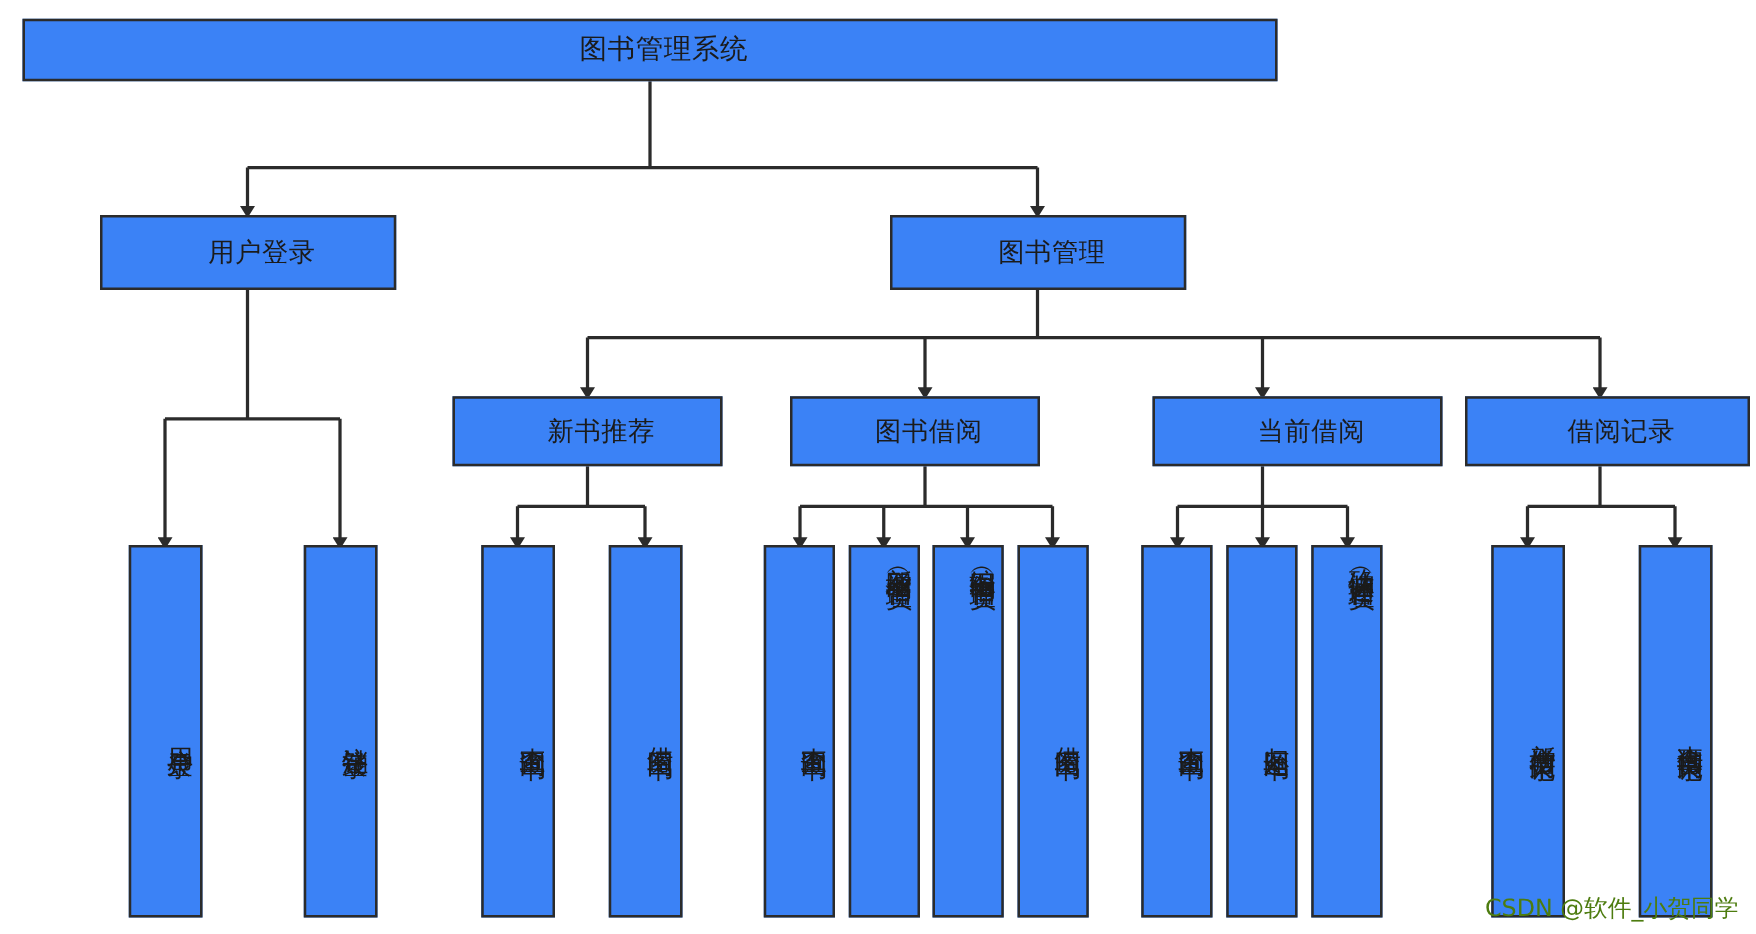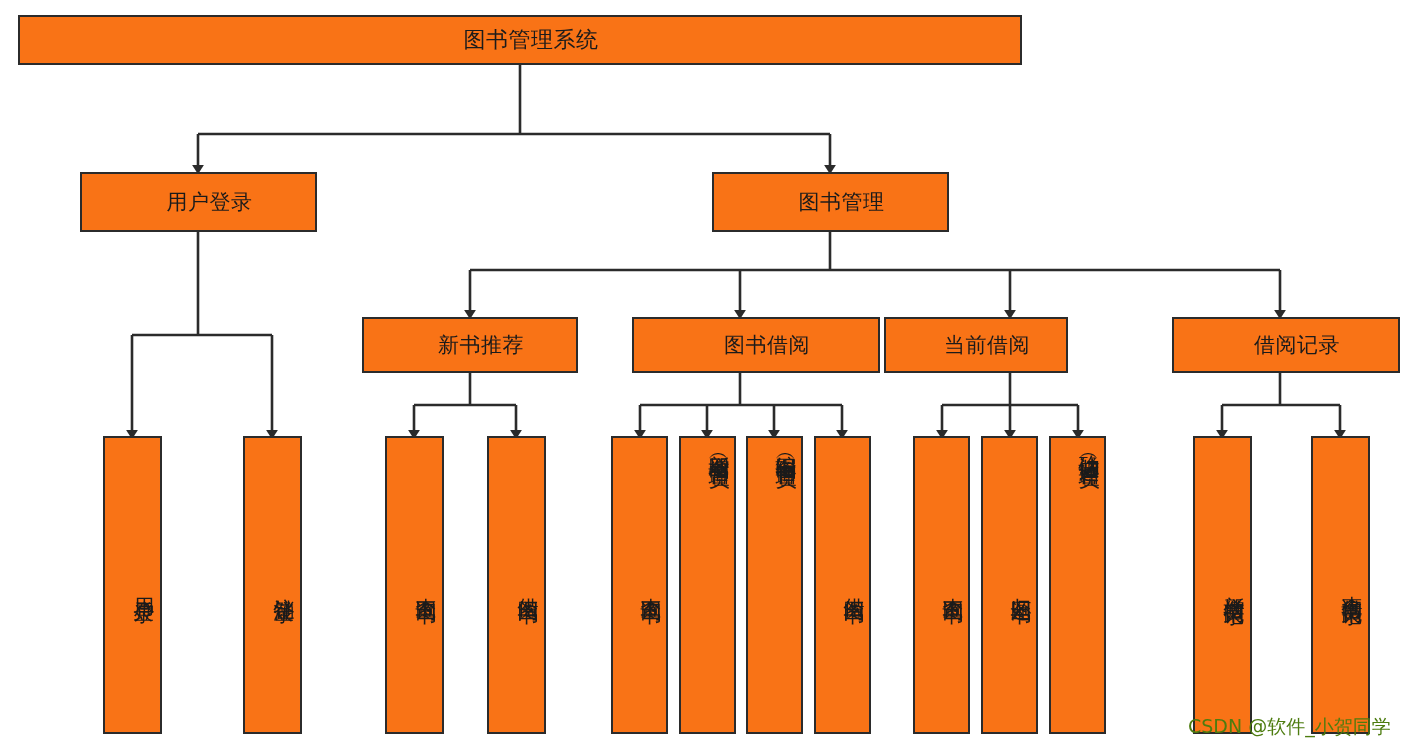--- a/index.html
+++ b/index.html
@@ -23,21 +23,21 @@
     left: 0;
     top: 0;
     width: 1405px;
     height: 747px;
   }
   
   .node {
     position: absolute;
     box-sizing: border-box;
     border: 2px solid #2b2b2b;
-    background: #f97316;
+    background: #3b82f6;
     display: flex;
     align-items: center;
     justify-content: center;
     color: #1b1b1b;
     padding-left: 22px;
   }
   .node-label {
     display: block;
     text-align: center;
     line-height: 1.18;
@@ -145,25 +145,25 @@
   </div>
 
   <div class="node horiz" style="left:712px; top:172px; width:237px; height:60px;">
     <span class="node-label">图书管理</span>
   </div>
 
   <div class="node horiz" style="left:362px; top:317px; width:216px; height:56px;">
     <span class="node-label">新书推荐</span>
   </div>
 
-  <div class="node horiz" style="left:632px; top:317px; width:248px; height:56px;">
+  <div class="node horiz" style="left:632px; top:317px; width:200px; height:56px;">
     <span class="node-label">图书借阅</span>
   </div>
 
-  <div class="node horiz" style="left:884px; top:317px; width:184px; height:56px;">
+  <div class="node horiz" style="left:922px; top:317px; width:232px; height:56px;">
     <span class="node-label">当前借阅</span>
   </div>
 
   <div class="node horiz" style="left:1172px; top:317px; width:228px; height:56px;">
     <span class="node-label">借阅记录</span>
   </div>
 
   <div class="node leaf center-text" style="left:103px; top:436px; width:59px; height:298px;">
     <span class="node-label">用户登录</span>
   </div>

